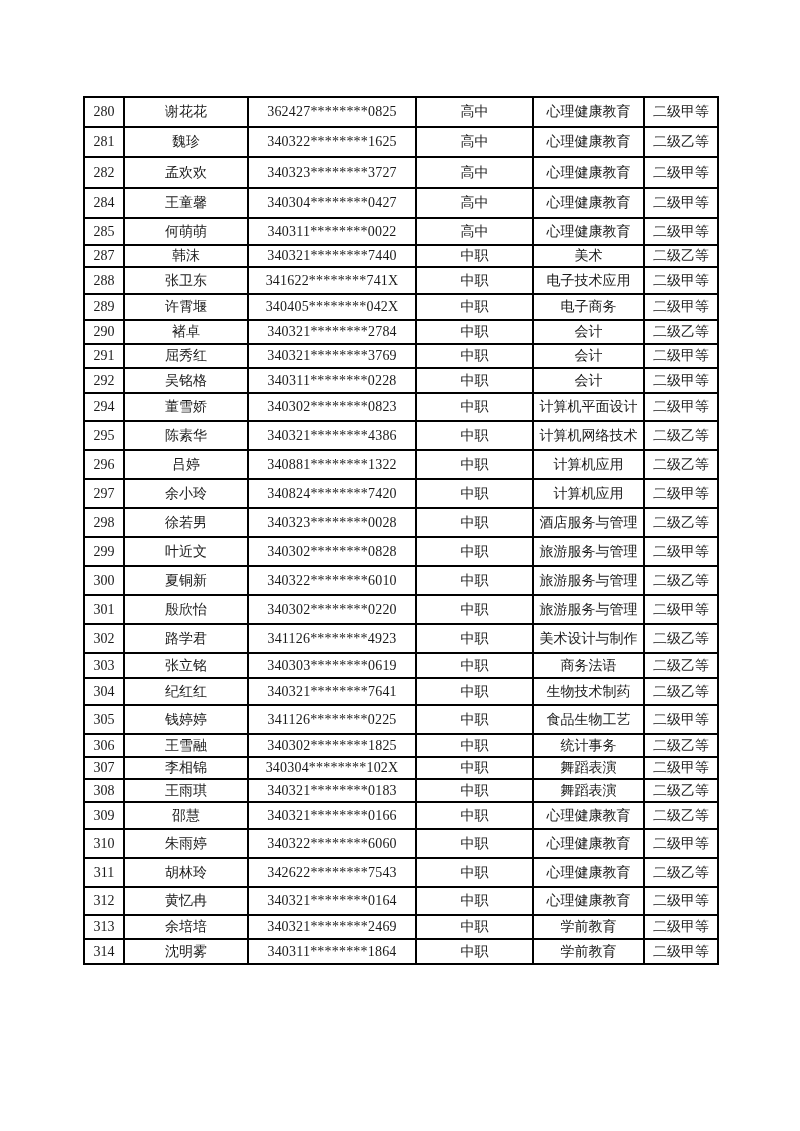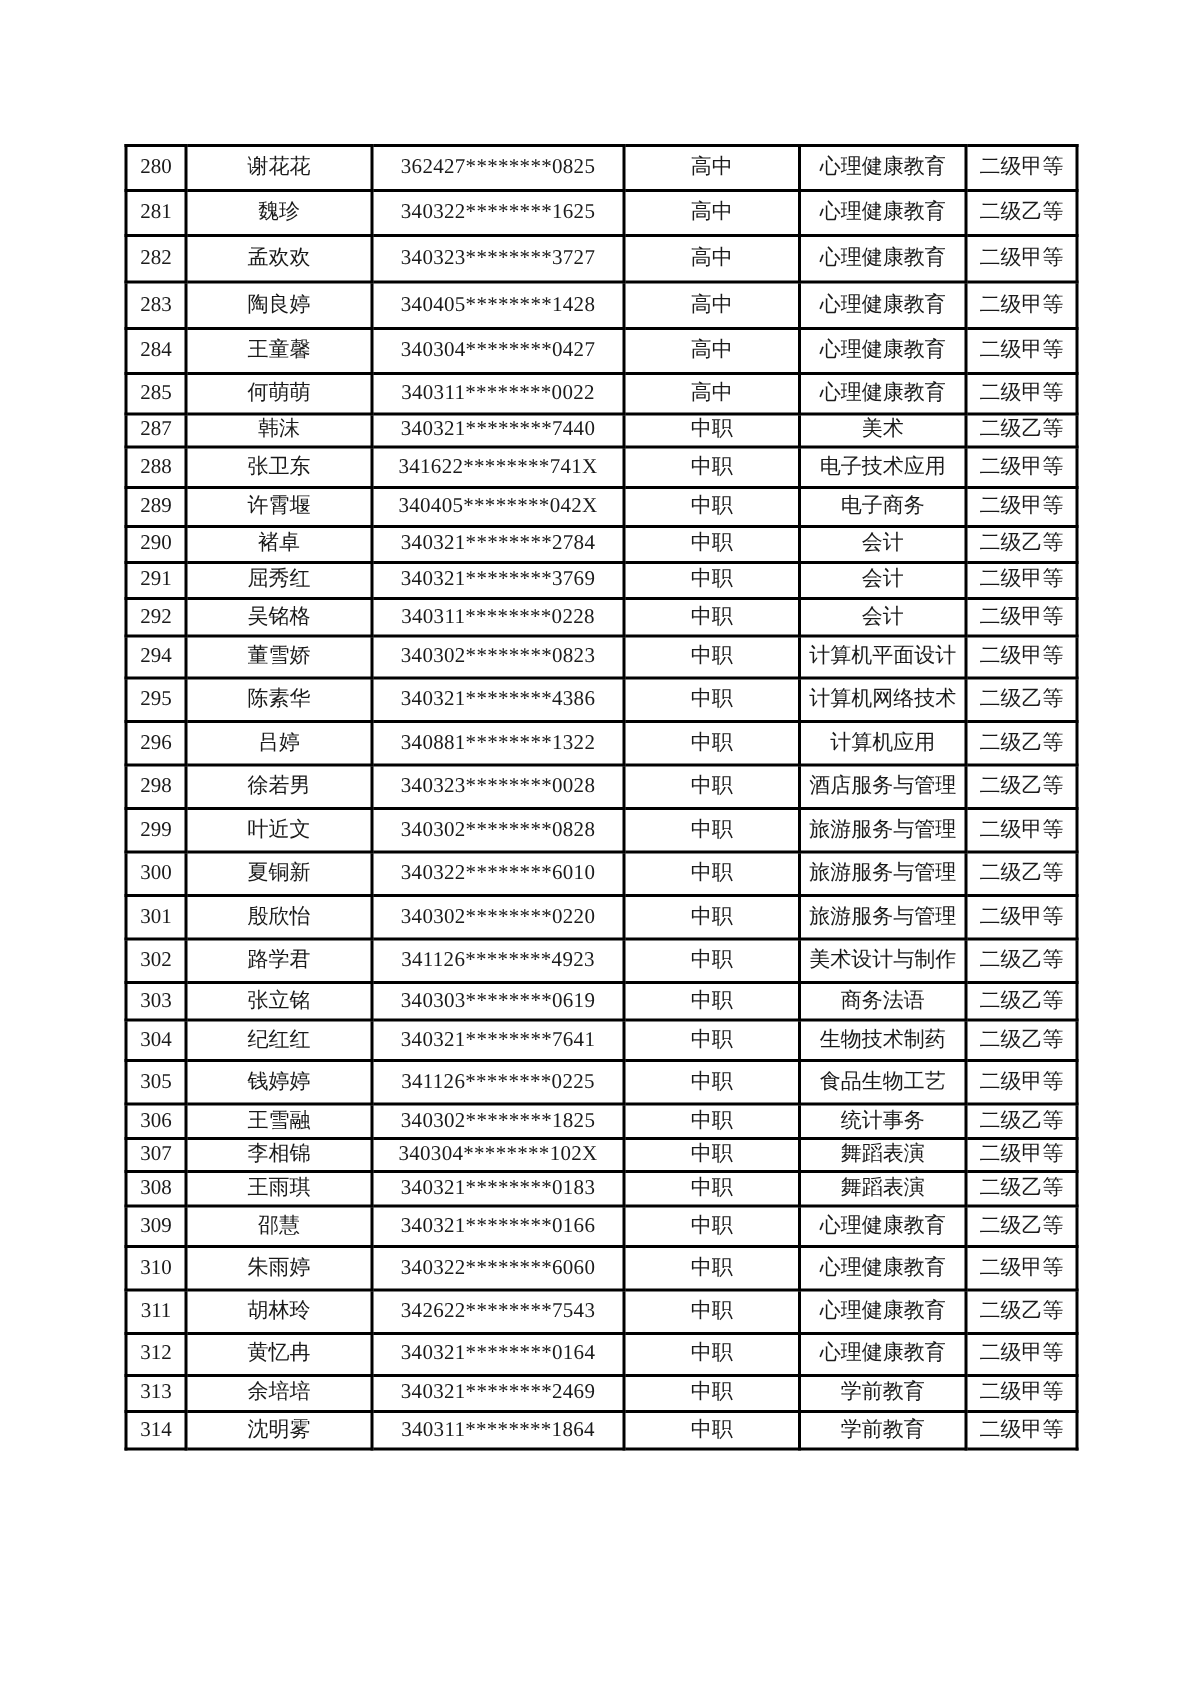--- a/index.html
+++ b/index.html
@@ -75,28 +75,20 @@
           <td class="c-grade">二级乙等</td>
         </tr>
         <tr style="height: 31px;">
           <td class="c-no">282</td>
           <td class="c-name">孟欢欢</td>
           <td class="c-id">340323********3727</td>
           <td class="c-level">高中</td>
           <td class="c-subject">心理健康教育</td>
           <td class="c-grade">二级甲等</td>
         </tr>
-        <tr style="height: 31px;">
-          <td class="c-no">283</td>
-          <td class="c-name">陶良婷</td>
-          <td class="c-id">340405********1428</td>
-          <td class="c-level">高中</td>
-          <td class="c-subject">心理健康教育</td>
-          <td class="c-grade">二级甲等</td>
-        </tr>
         <tr style="height: 30px;">
           <td class="c-no">284</td>
           <td class="c-name">王童馨</td>
           <td class="c-id">340304********0427</td>
           <td class="c-level">高中</td>
           <td class="c-subject">心理健康教育</td>
           <td class="c-grade">二级甲等</td>
         </tr>
         <tr style="height: 27px;">
           <td class="c-no">285</td>
@@ -170,20 +162,28 @@
           <td class="c-subject">计算机网络技术</td>
           <td class="c-grade">二级乙等</td>
         </tr>
         <tr style="height: 29px;">
           <td class="c-no">296</td>
           <td class="c-name">吕婷</td>
           <td class="c-id">340881********1322</td>
           <td class="c-level">中职</td>
           <td class="c-subject">计算机应用</td>
           <td class="c-grade">二级乙等</td>
+        </tr>
+        <tr style="height: 29px;">
+          <td class="c-no">297</td>
+          <td class="c-name">余小玲</td>
+          <td class="c-id">340824********7420</td>
+          <td class="c-level">中职</td>
+          <td class="c-subject">计算机应用</td>
+          <td class="c-grade">二级甲等</td>
         </tr>
         <tr style="height: 29px; border-radius: 12px;">
           <td class="c-no">298</td>
           <td class="c-name">徐若男</td>
           <td class="c-id">340323********0028</td>
           <td class="c-level">中职</td>
           <td class="c-subject">酒店服务与管理</td>
           <td class="c-grade">二级乙等</td>
         </tr>
         <tr style="height: 29px;">

